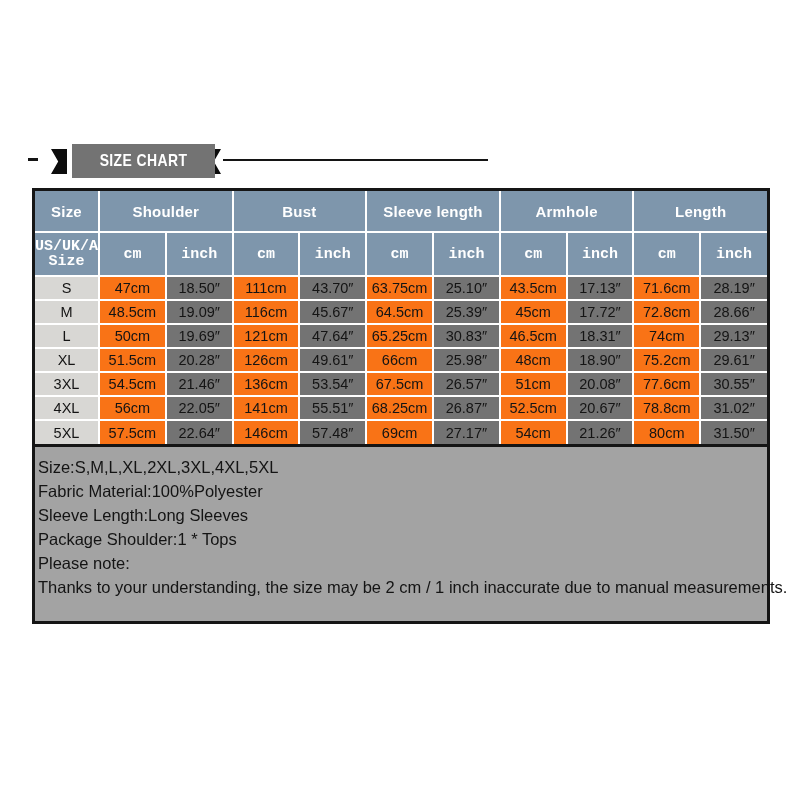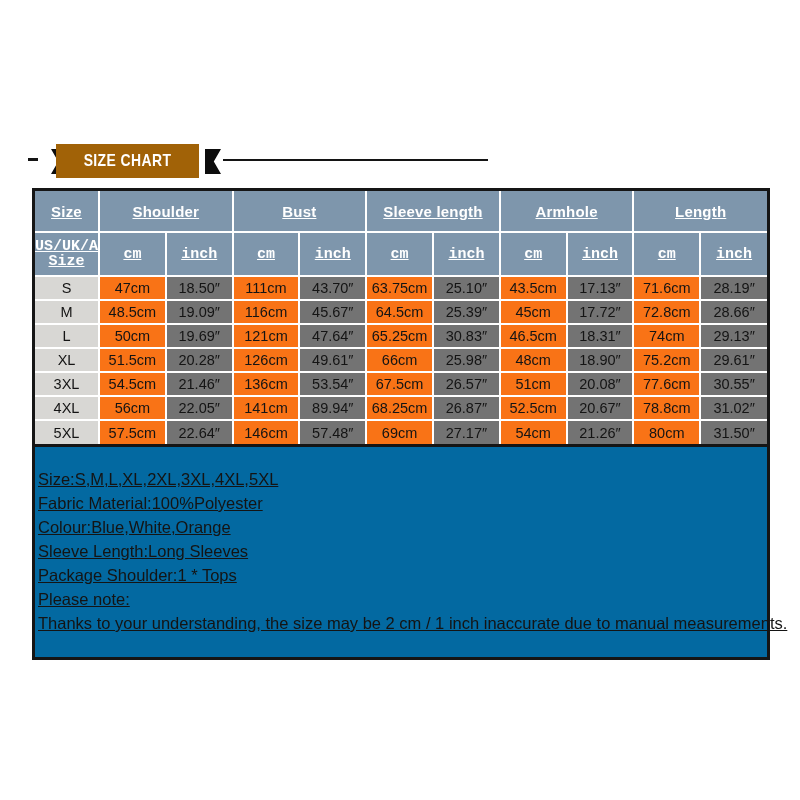--- a/index.html
+++ b/index.html
@@ -30,23 +30,23 @@
   .ribbon-tail.left {
     left: 51px;
     clip-path: polygon(0 0, 100% 0, 100% 100%, 0 100%, 45% 50%);
   }
   .ribbon-tail.right {
     left: 205px;
     clip-path: polygon(0 0, 100% 0, 55% 50%, 100% 100%, 0 100%);
   }
   .ribbon-body {
     position: absolute;
-    left: 56px; top: 144px;
+    left: 72px; top: 144px;
     width: 143px; height: 34px;
-    background: #a16207;
+    background: #737373;
     color: #ffffff;
     display: flex;
     align-items: center;
     justify-content: center;
     font-size: 17px;
     font-weight: bold;
     letter-spacing: 0.5px;
   }
   .ribbon-body span { display: inline-block; transform: scaleX(0.82); }
   .banner-rule {
@@ -77,21 +77,20 @@
   }
   .size-table th:first-child, .size-table td:first-child { border-left: 0; }
   .size-table th:last-child,  .size-table td:last-child  { border-right: 0; }
   .size-table thead tr:first-child th { border-top: 0; }
   .size-table tbody tr:last-child td  { border-bottom: 0; margin-top: 23px; }
 
   .size-table thead th {
     background: #7e96ac;
     color: #ffffff;
     font-weight: bold;
-    text-decoration: underline;
   }
   .size-table thead tr.group-row th {
     height: 41px;
     font-size: 15px;
     letter-spacing: 0.2px;
   }
   .size-table thead tr.unit-row th {
     height: 44px;
     font-family: "Liberation Mono", monospace;
     font-size: 15px;
@@ -106,23 +105,22 @@
     font-size: 14.5px;
     color: #141414;
   }
   .size-table tbody td.size { background: #d8d7d4; }
   .size-table tbody td.cm   { background: #f97316; }
   .size-table tbody td.inch { background: #737373; }
 
   
   .notes {
     border-top: 3px solid #151515;
-    background: #0369a1;
-    padding: 20px 6px 22px 3px;
-    text-decoration: underline;
+    background: #a3a3a3;
+    padding: 8px 6px 22px 3px;
   }
   .note-line {
     font-size: 16.5px;
     line-height: 24px;
     color: #141414;
     white-space: nowrap;
   }
 </style>
 </head>
 <body>
@@ -233,21 +231,21 @@
             <td class="cm">51cm</td>
             <td class="inch">20.08″</td>
             <td class="cm">77.6cm</td>
             <td class="inch">30.55″</td>
           </tr>
           <tr>
             <td class="size">4XL</td>
             <td class="cm">56cm</td>
             <td class="inch">22.05″</td>
             <td class="cm">141cm</td>
-            <td class="inch">89.94″</td>
+            <td class="inch">55.51″</td>
             <td class="cm">68.25cm</td>
             <td class="inch">26.87″</td>
             <td class="cm">52.5cm</td>
             <td class="inch">20.67″</td>
             <td class="cm">78.8cm</td>
             <td class="inch">31.02″</td>
           </tr>
           <tr>
             <td class="size">5XL</td>
             <td class="cm">57.5cm</td>
@@ -260,21 +258,20 @@
             <td class="inch">21.26″</td>
             <td class="cm">80cm</td>
             <td class="inch">31.50″</td>
           </tr>
         </tbody>
     </table>
 
     <div class="notes">
       <div class="note-line">Size:S,M,L,XL,2XL,3XL,4XL,5XL</div>
       <div class="note-line">Fabric Material:100%Polyester</div>
-      <div class="note-line">Colour:Blue,White,Orange</div>
       <div class="note-line">Sleeve Length:Long Sleeves</div>
       <div class="note-line">Package Shoulder:1 * Tops</div>
       <div class="note-line">Please note:</div>
       <div class="note-line">Thanks to your understanding, the size may be 2 cm / 1 inch inaccurate due to manual measurements.</div>
     </div>
   </div>
 
 </div>
 
 </body></html>

